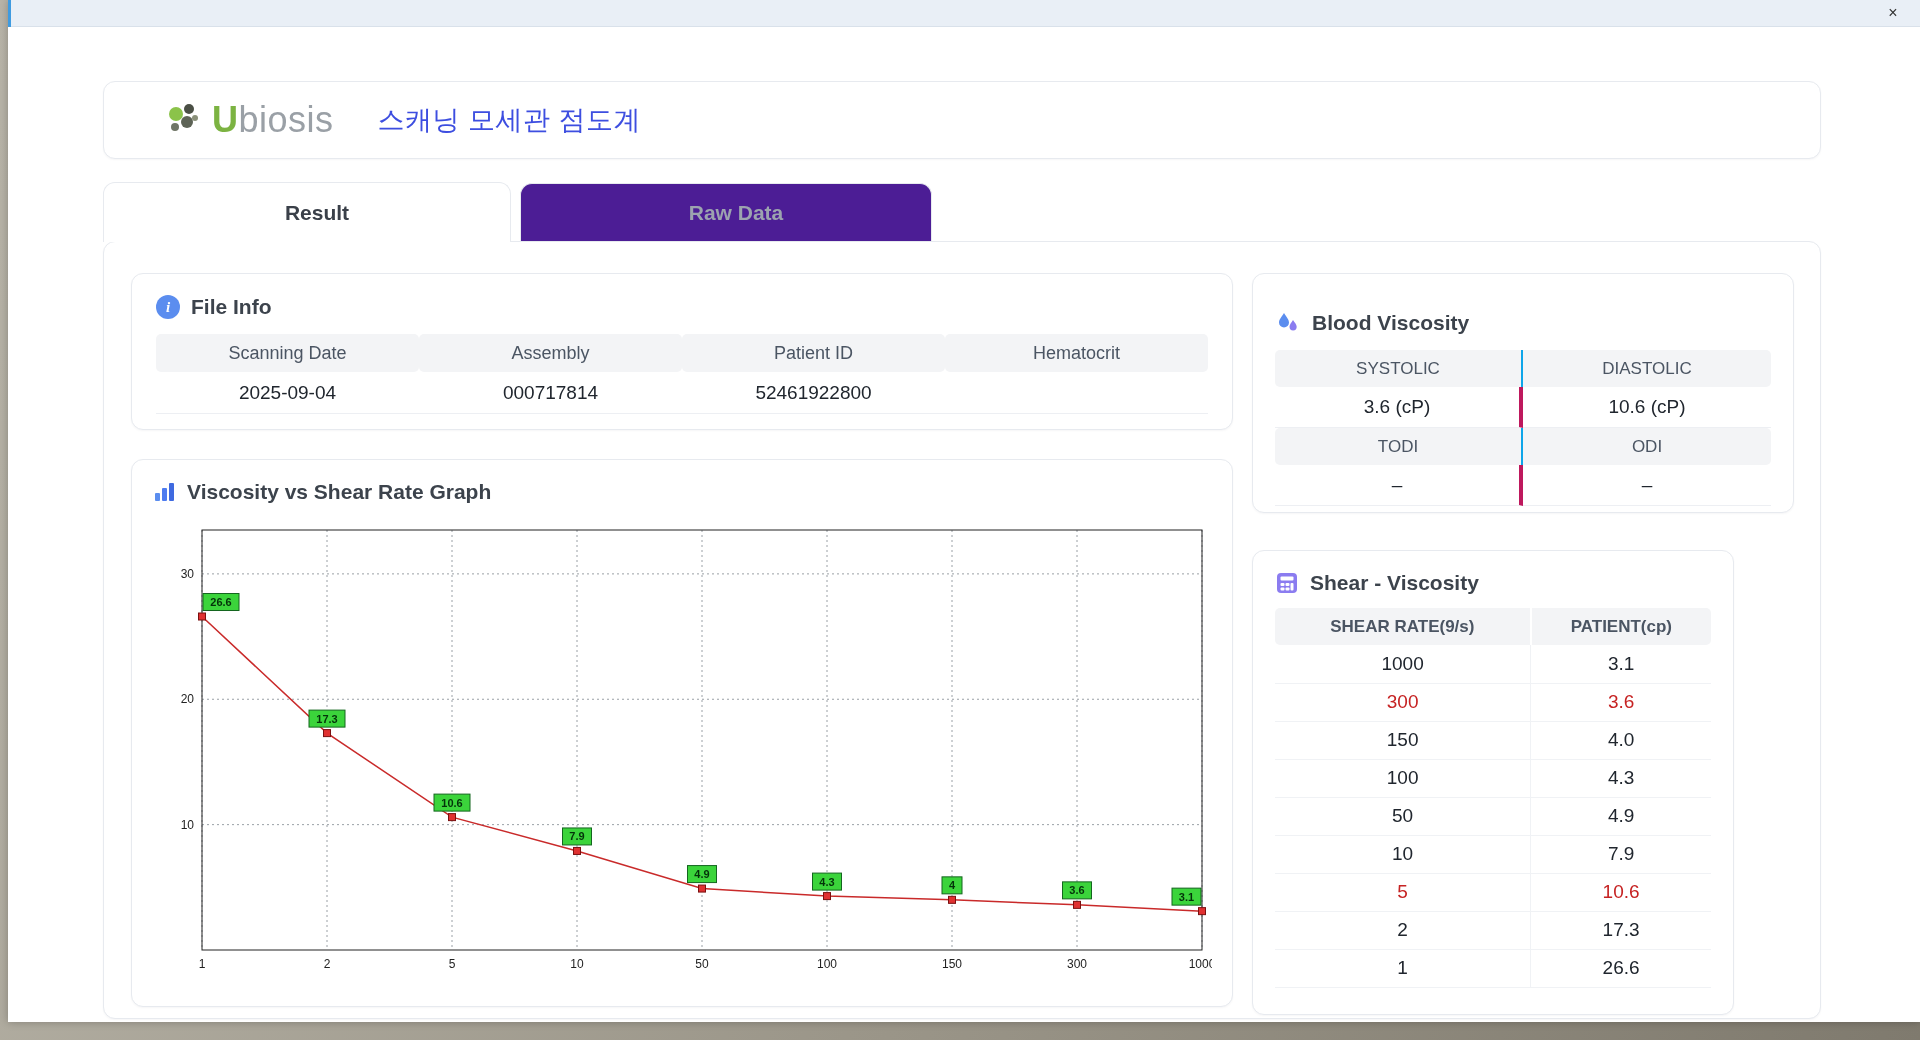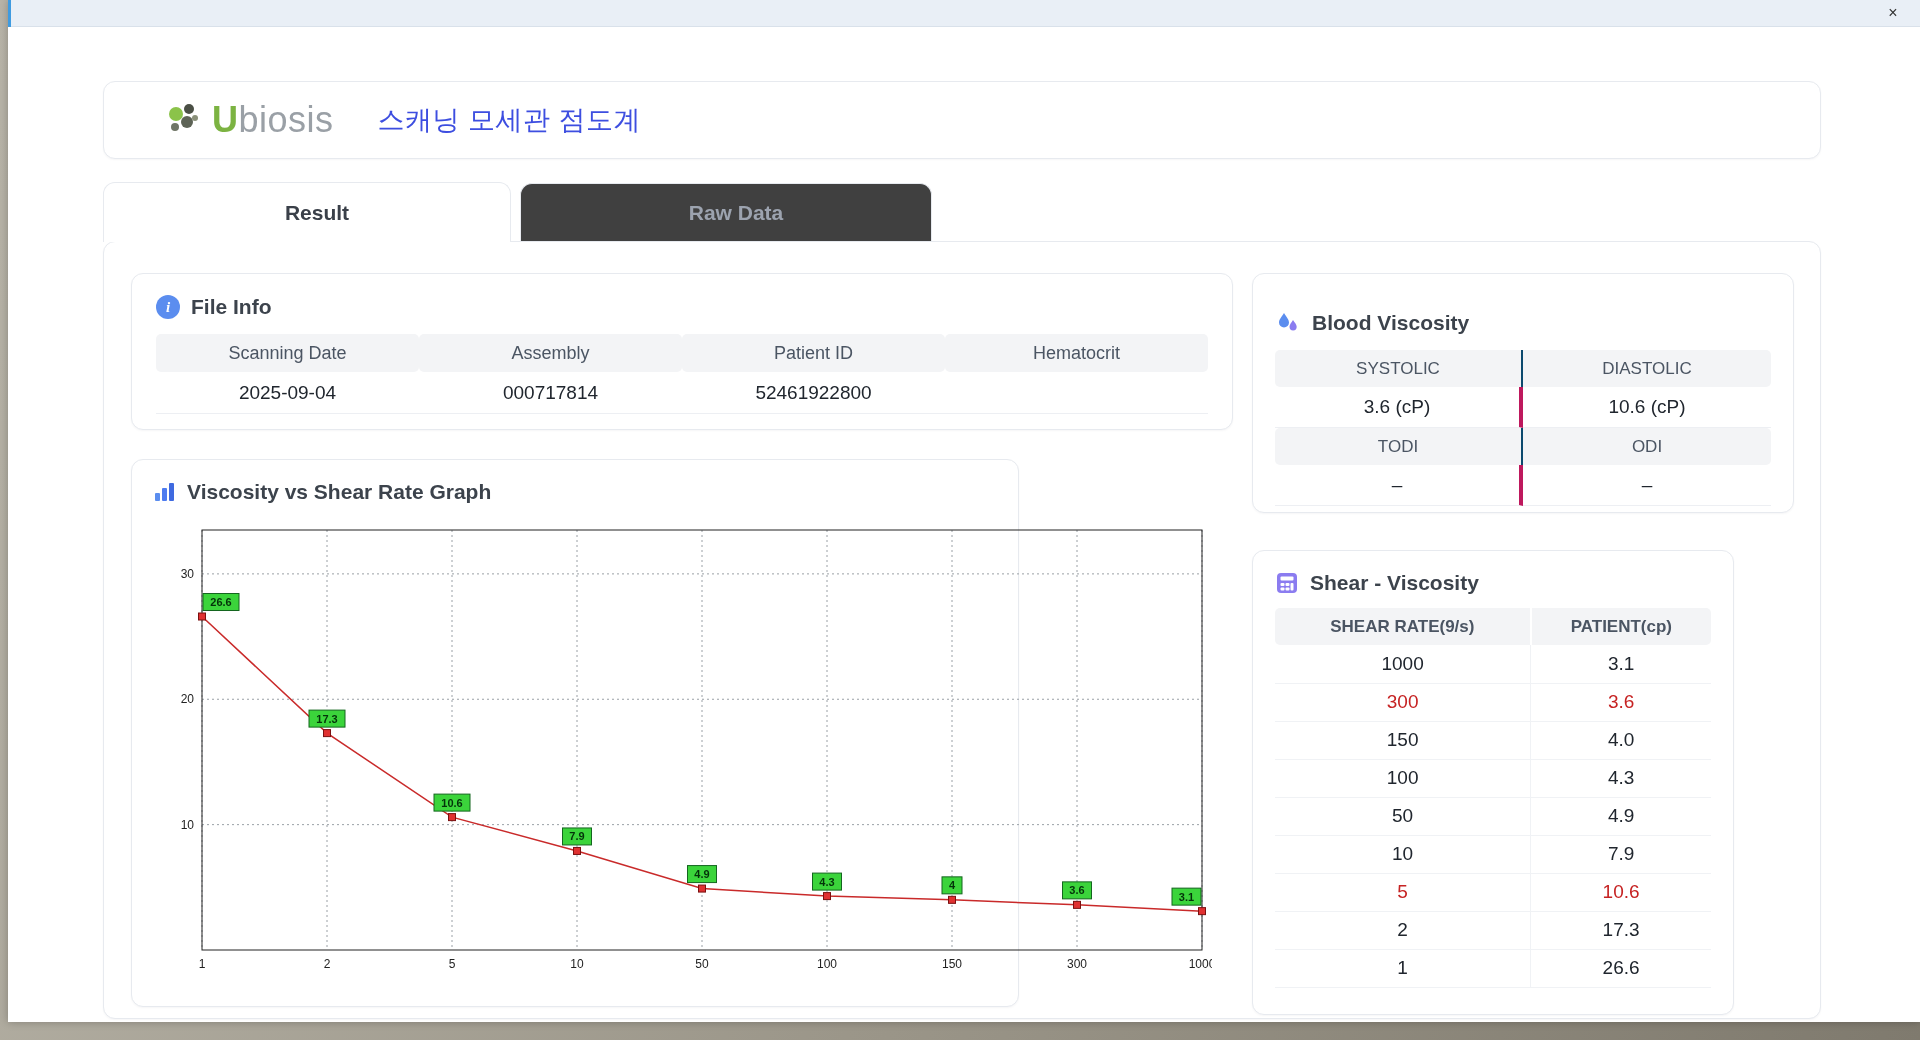--- a/index.html
+++ b/index.html
@@ -24,21 +24,21 @@
   .logo { display:flex; align-items:center; gap:6px; }
   .logo-text { font-size:36px; font-weight:500; letter-spacing:.5px; color:#9aa0a6; }
   .logo-text .logo-u { color:#7cb342; font-weight:600; }
   .app-title { margin-left:44px; font-size:27px; font-weight:400; color:#3d4ee0; letter-spacing:.5px; }
 
   
   .tab { position:absolute; height:60px; display:flex; align-items:center; justify-content:center;
     font-size:21px; font-weight:700; border-radius:12px 12px 0 0; cursor:pointer;padding-left:20px; }
   .tab-active { left:95px; top:182px; width:408px; background:#fff;
     border:1px solid #e7eaef; border-bottom:none; color:#3a4049; z-index:3; }
-  .tab-inactive { left:512px; top:183px; width:412px; height:59px; background:#404040;
+  .tab-inactive { left:512px; top:183px; width:412px; height:59px; background:#4c1d95;
     border:1px solid #e7eaef; border-bottom:none; color:#9ca3af; z-index:1; }
 
   .content-card { left:95px; top:241px; width:1718px; height:778px; z-index:2; }
 
   
   .sec-head { display:flex; align-items:center; gap:11px; }
   .sec-head h2 { font-size:21px; font-weight:700; color:#3c434c; }
   .icon-badge { width:24px; height:24px; border-radius:50%; background:#5b8def; color:#fff;
     font-size:15px; font-weight:700; font-style:italic; display:flex; align-items:center;
     justify-content:center; font-family:"Liberation Serif",serif; }
@@ -46,30 +46,30 @@
   
   .file-info-card { left:27px; top:31px; width:1102px; height:157px; padding:21px 24px; }
   .fields { display:flex; margin-top:15px; }
   .field { flex:1; }
   .field-label { height:38px; background:#f3f4f6; border-radius:5px; display:flex;
     align-items:center; justify-content:center; font-size:18px; color:#4b5563; font-weight:500; }
   .field-value { height:42px; display:flex; align-items:center; justify-content:center;
     font-size:19px; color:#20262e; border-bottom:1px solid #edeff3; }
 
   
-  .graph-card { left:27px; top:217px; width:888px; height:548px; padding:20px 20px; }
+  .graph-card { left:27px; top:217px; width:1102px; height:548px; padding:20px 20px; }
   .chart-wrap { margin-top:8px; }
   svg text { font-family:"Liberation Sans","DejaVu Sans",sans-serif; }
 
   
   .bv-card { left:1148px; top:31px; width:542px; height:240px; padding:36px 22px; }
   .bv-grid { margin-top:14px; display:grid; grid-template-columns:1fr 1fr; }
   .bv-label { height:37px; background:#f3f4f6; display:flex; align-items:center; justify-content:center;
     font-size:17px; color:#4b5563; font-weight:500; }
-  .bv-label.first { border-right:2px solid #0c4a6e; border-radius:5px 0 0 5px; }
+  .bv-label.first { border-right:2px solid #0ea5e9; border-radius:5px 0 0 5px; }
   .bv-label.second { border-radius:0 5px 5px 0; }
   .bv-value { height:41px; display:flex; align-items:center; justify-content:center;
     font-size:19px; color:#20262e; border-bottom:1px solid #edeff3; }
   .bv-value.first { border-right:4px solid #be185d; }
 
   
   .shear-card { left:1148px; top:308px; width:482px; height:465px; padding:20px 22px; }
   table.shear { width:100%; border-collapse:collapse; margin-top:13px; }
   table.shear th { height:37px; background:#f3f4f6; font-size:17px; color:#4b5563; font-weight:600; }
   table.shear th:first-child { border-right:2px solid #fff; border-radius:5px 0 0 5px; }

